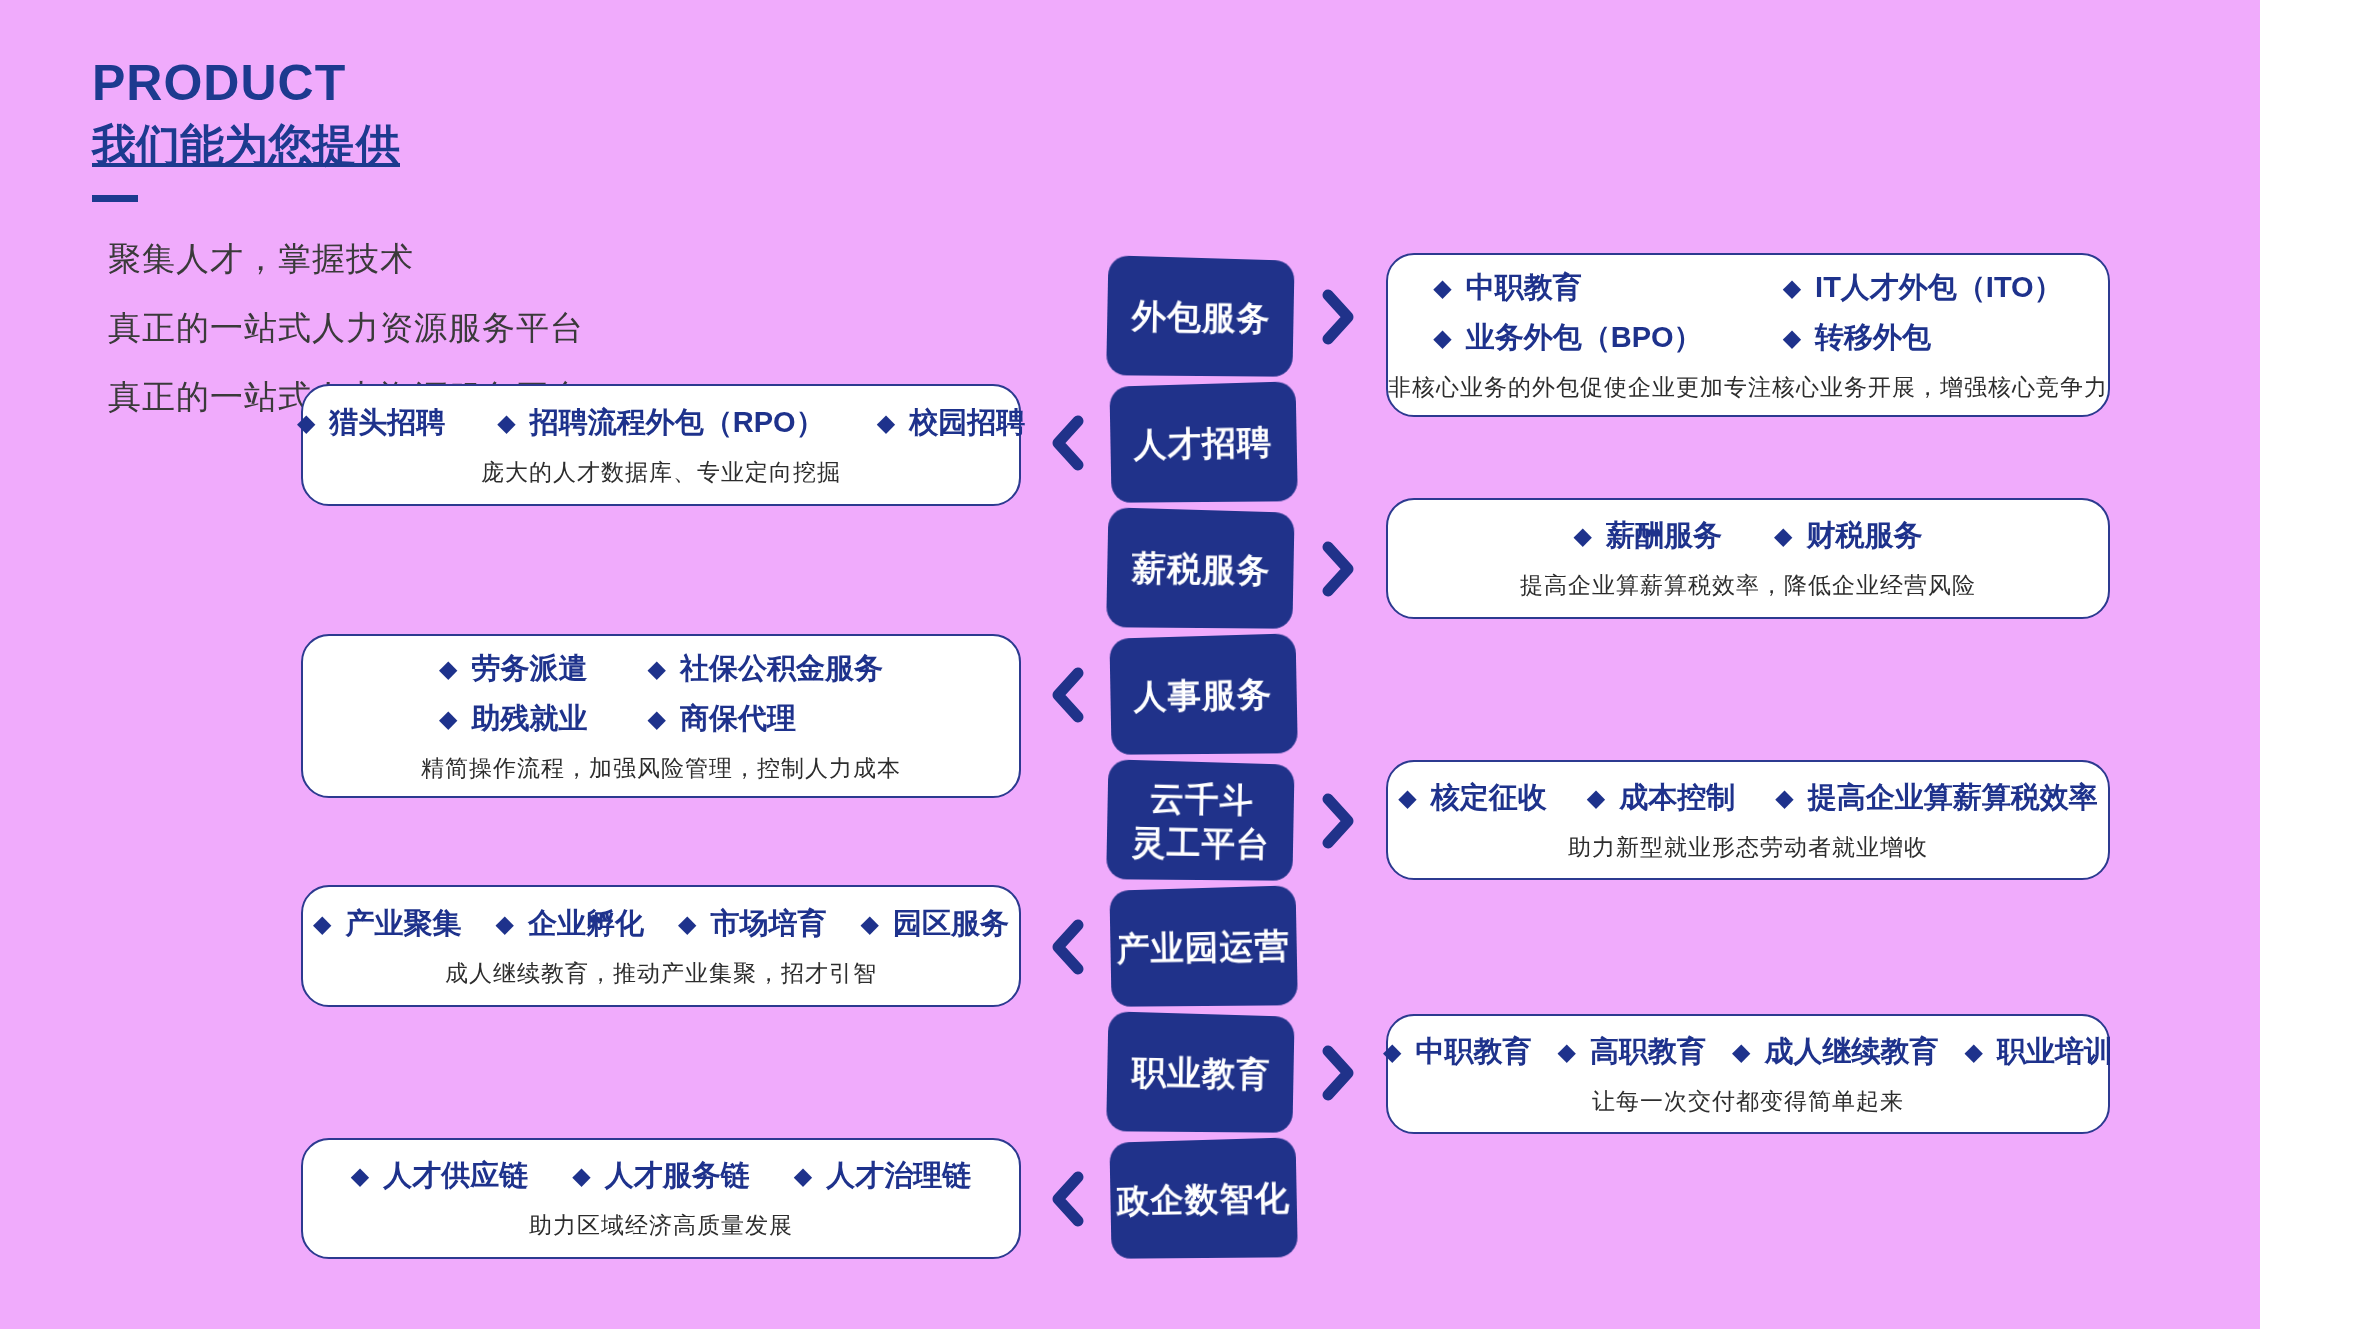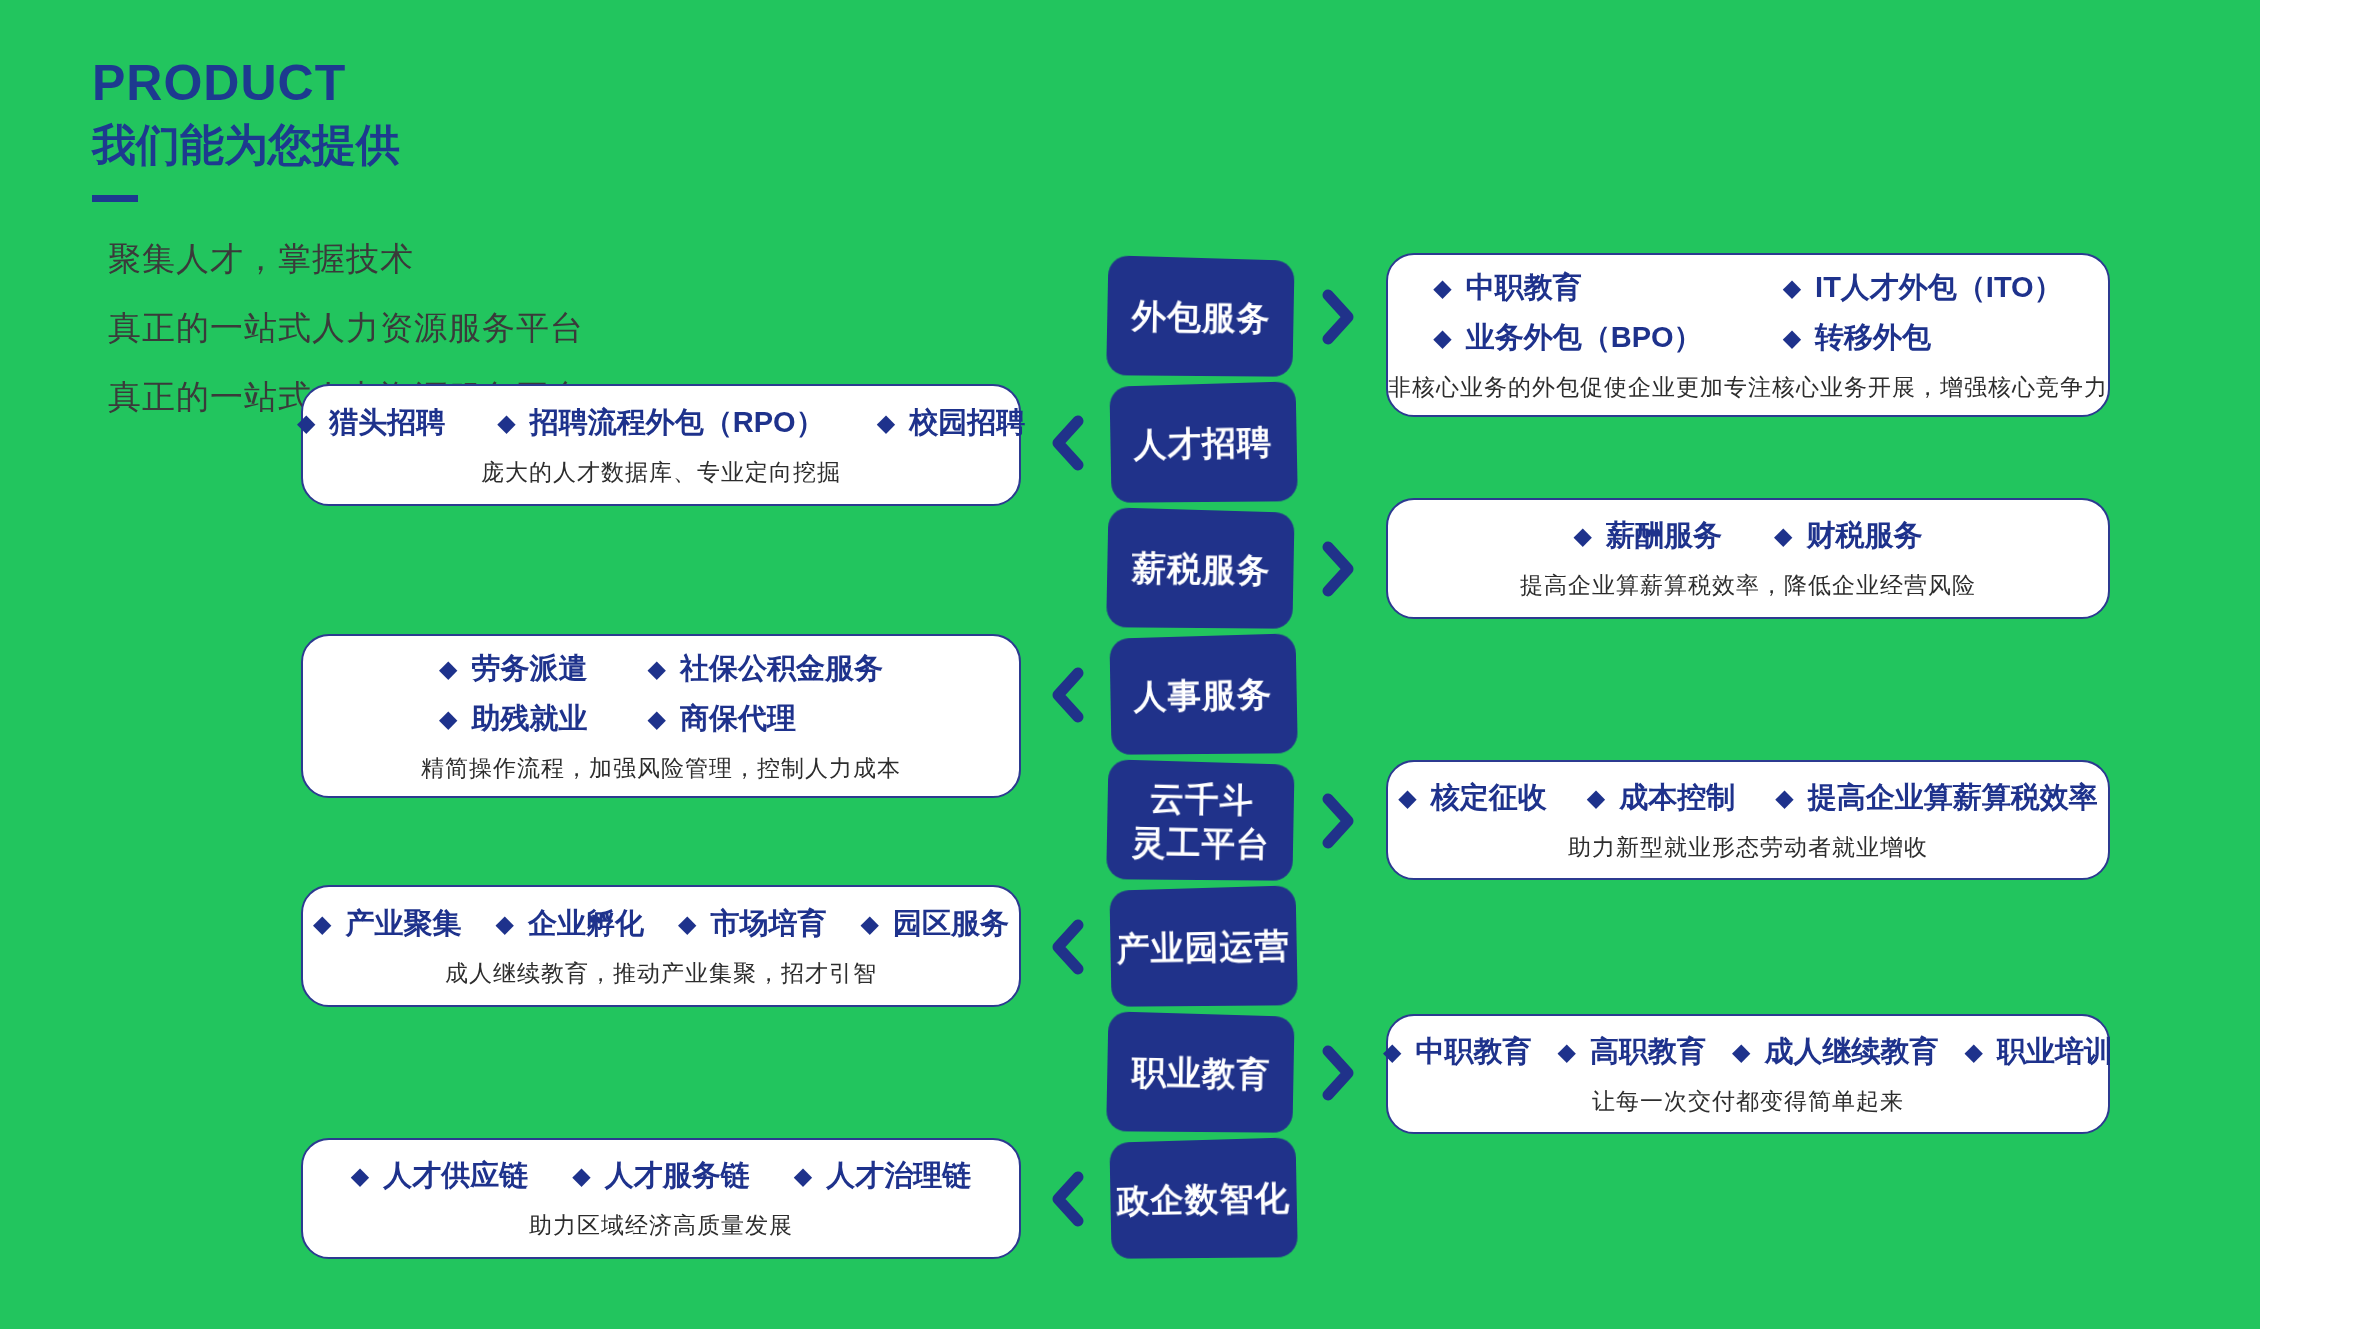--- a/index.html
+++ b/index.html
@@ -1,23 +1,23 @@
 <!DOCTYPE html>
 <html><head>
 <meta charset="utf-8">
 <style>
   html,body{margin:0;padding:0;background:#ffffff;}
   .stage{
-    position:relative;width:2260px;height:1329px;background:#22c55e;overflow:hidden;
+    position:relative;width:2260px;height:1329px;background:#f0abfc;overflow:hidden;
     font-family:"Liberation Sans","DejaVu Sans",sans-serif;
   }
   
   .header{position:absolute;left:92px;top:58px;}
   .kicker{font-size:50px;font-weight:bold;color:#1d3a8f;letter-spacing:1px;line-height:1;margin:0;}
-  .title{font-size:44px;font-weight:bold;color:#1d3a8f;line-height:1.15;margin:12px 0 0;}
+  .title{font-size:44px;font-weight:bold;color:#1d3a8f;line-height:1.15;margin:12px 0 0;text-decoration:underline;}
   .divider{width:46px;height:7px;background:#1d3a8f;margin-top:24px;}
   .intro{margin:30px 0 0;font-size:33px;color:#3a3a3a;line-height:53px;letter-spacing:1px;}
   .intro p{margin:16px;}
   
   .btn{
     position:absolute;left:1108px;width:188px;height:118px;background:#20328a;border-radius:20px;
     color:#ffffff;display:flex;flex-direction:column;align-items:center;justify-content:center;
     font-size:34px;font-weight:bold;letter-spacing:1px;line-height:44px;text-align:center;
     border:none;padding:0;cursor:pointer;
   }

